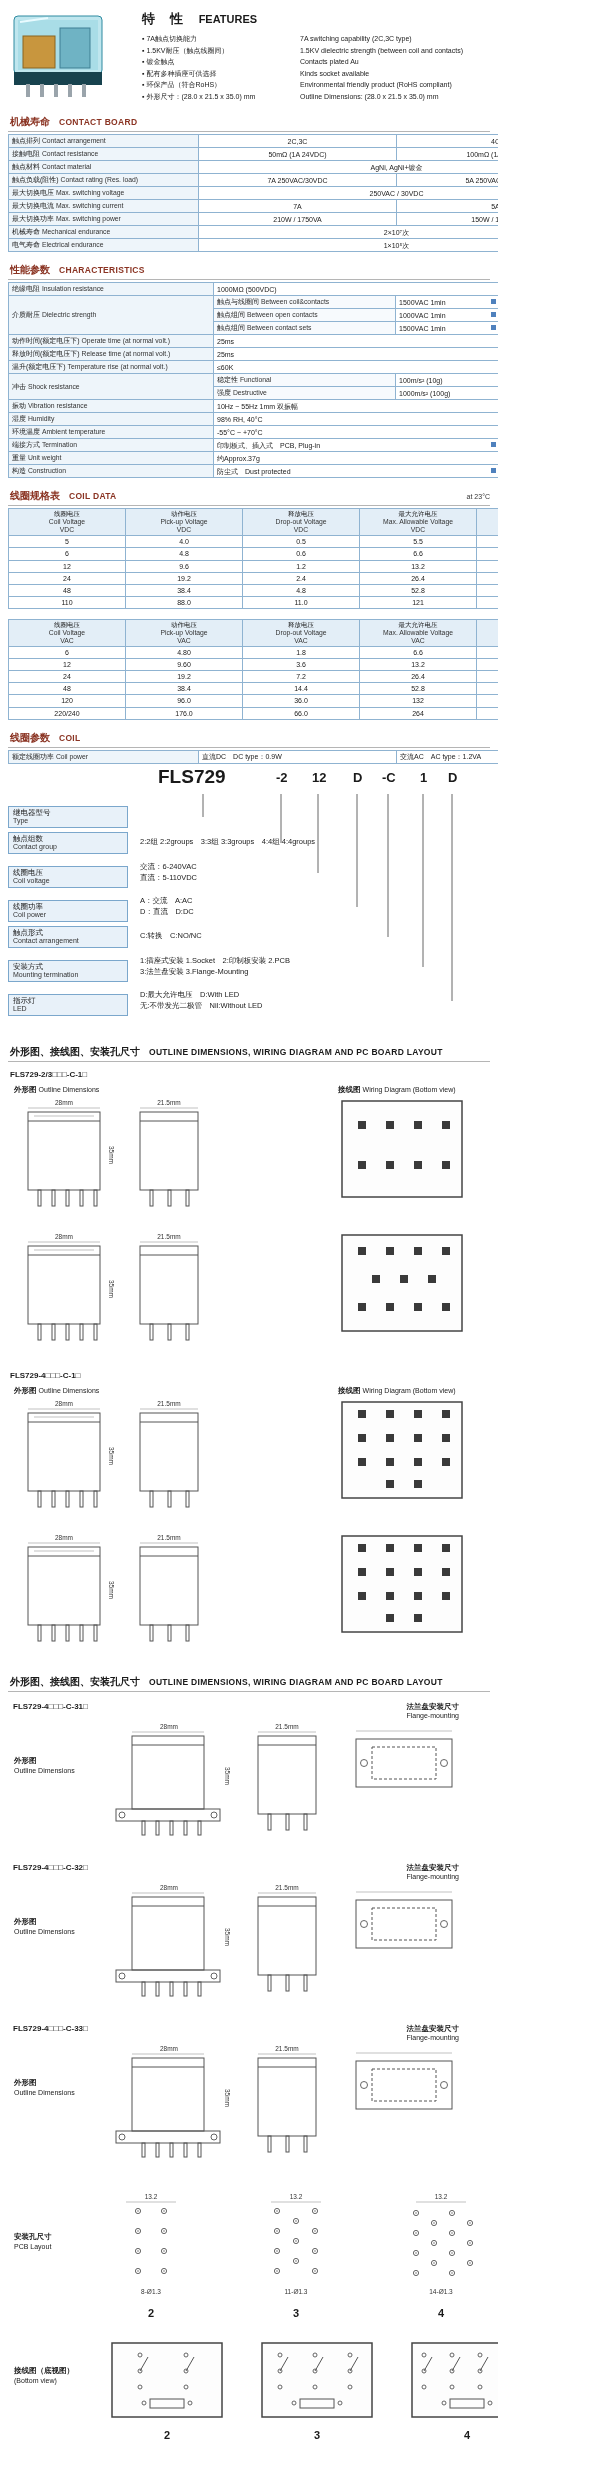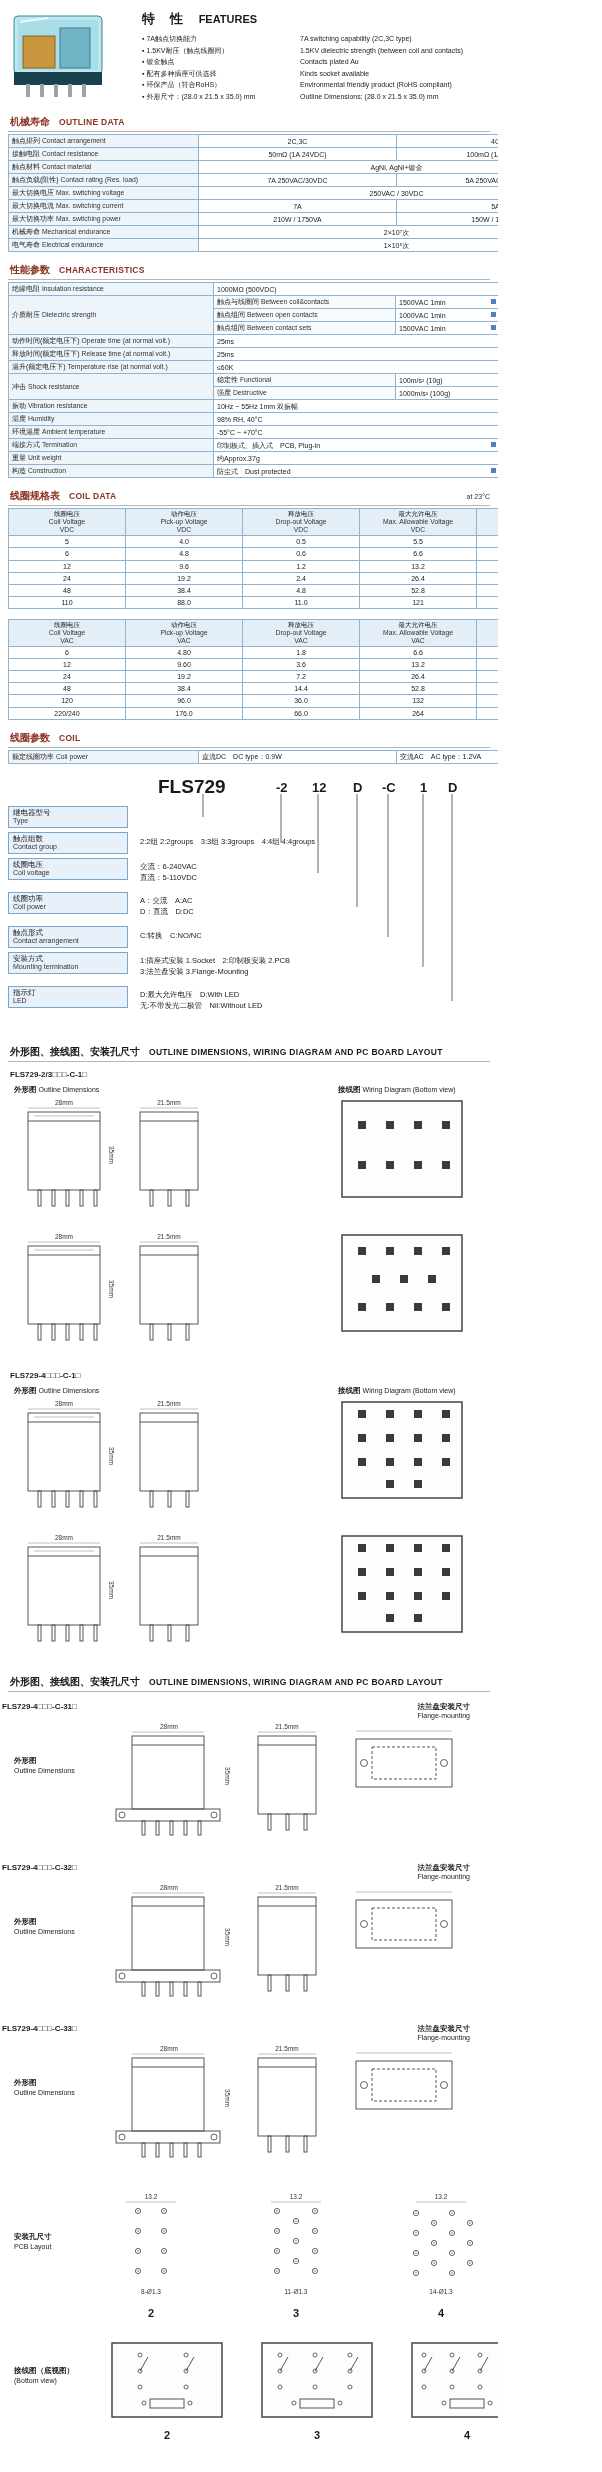--- a/index.html
+++ b/index.html
@@ -40,34 +40,34 @@
 .char td{text-align:left;}
 .coil td{text-align:center;height:12px;}
 .coil th{background:#e3eef7;font-weight:normal;font-size:6.5px;line-height:1.2;padding:1px;}
 .tblwrap{position:relative;}
 .bm{position:absolute;right:2px;width:5px;height:5px;background:#4f81bd;}
 
 
 .ord{position:relative;height:268px;margin:2px 8px 0;}
 .ord-lines{position:absolute;left:0;top:0;pointer-events:none;}
 .ord-code{position:relative;height:34px;}
-.tk{position:absolute;top:4px;font-weight:bold;font-size:13px;margin-top:10px;}
+.tk{position:absolute;top:4px;font-weight:bold;font-size:13px;}
 .tk0{left:150px;font-size:19px;top:0;}
 .tk1{left:268px;}.tk2{left:304px;}.tk3{left:345px;}.tk4{left:374px;}.tk5{left:412px;}.tk6{left:440px;}
 .ord-rows{margin-top:6px;position:relative;}
-.ord-row{display:flex;margin-bottom:4px;align-items:flex-start;}
+.ord-row{display:flex;margin-bottom:4px;align-items:flex-end;}
 .h22{height:22px;}.h30{height:30px;}
 .ord-lbl{width:120px;flex:0 0 120px;border:1px solid #7ba7cc;background:#e8f1f9;
   padding:1px 4px;font-size:7.5px;line-height:1.25;}
 .ord-lbl .en{font-size:7px;color:#333;}
 .ord-content{padding-left:12px;font-size:7.5px;line-height:1.4;align-self:center;}
 
 
 .ol-model{font-weight:bold;font-size:8px;margin:8px 10px 2px;}
-.ol-model-row{display:flex;margin:10px 2px 0;align-items:baseline;}
+.ol-model-row{display:flex;margin:10px 13px 0;align-items:baseline;}
 .flange-lab{margin-left:auto;margin-right:26px;font-size:7.5px;font-weight:bold;}
 .flange-lab .en{font-weight:normal;font-size:7px;display:block;text-align:center;}
 .ol-lab{font-size:7.5px;font-weight:bold;margin:2px 0;}
 .ol-lab .en{font-weight:normal;font-size:7px;color:#222;}
 .ol-row{display:flex;gap:16px;padding:2px 14px;align-items:flex-start;}
 .ol-grp{display:flex;flex-direction:column;}
 .ol-grp .draws{display:flex;gap:14px;}
 .right-grp{margin-left:auto;margin-right:18px;}
 .drawbox{display:inline-block;}
 .ol-sidelab{width:78px;flex:0 0 78px;font-size:7.5px;font-weight:bold;padding-top:34px;line-height:1.5;}
@@ -122,21 +122,21 @@
             <li>Kinds socket available</li>
             <li>Environmental friendly product (RoHS compliant)</li>
             <li>Outline Dimensions: (28.0 x 21.5 x 35.0) mm</li>
           </ul>
       </div>
     </div>
   </div>
 
   <div class="sec-title">
     <span class="cn">机械寿命</span>
-    <span class="en">OUTLINE DATA</span>
+    <span class="en">CONTACT BOARD</span>
   </div>
   <table class="tbl contact">
     <colgroup>
         <col style="width:190px">
         <col style="width:198px">
         <col style="width:198px">
       </colgroup>
     <tbody>
         <tr>
           <td class="lbl"><span class="cn">触点排列</span><span class="en">  Contact arrangement</span></td>

